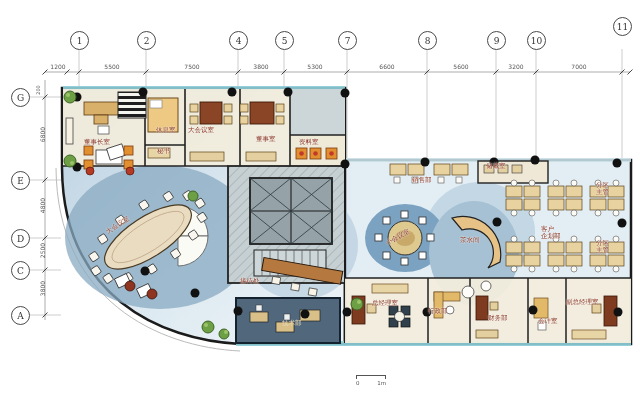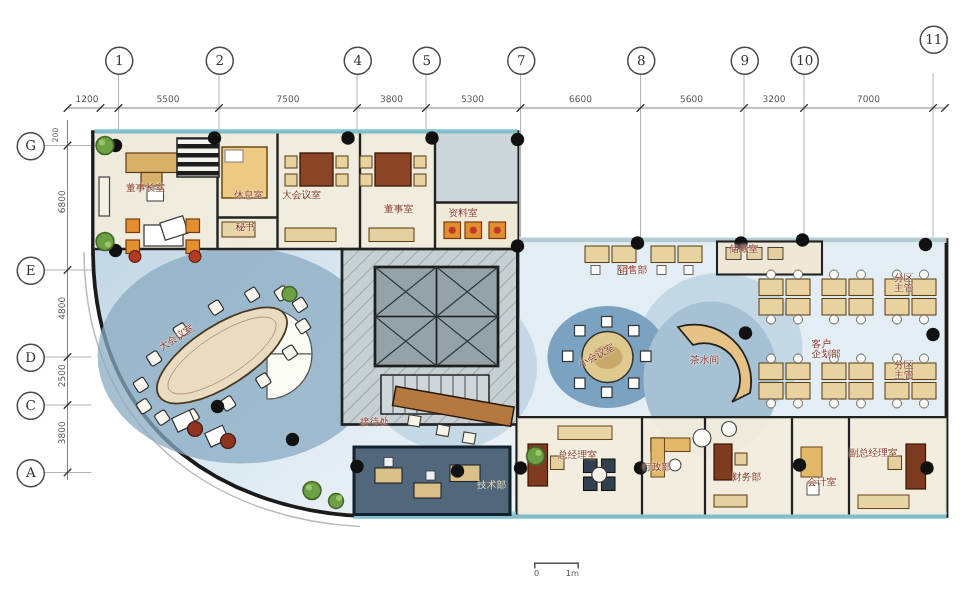--- a/index.html
+++ b/index.html
@@ -8,21 +8,21 @@
   svg{position:absolute;left:0;top:0;z-index:1;}
   .bubble{position:absolute;width:17px;height:17px;border:1px solid #4a4a4a;border-radius:50%;
           background:#fff;color:#333;font:9px "DejaVu Serif",serif;display:flex;
           align-items:center;justify-content:center;z-index:3;}
   .dim{position:absolute;font-size:6px;color:#555;transform:translateX(-50%);z-index:3;white-space:nowrap;}
   .vdim{position:absolute;left:31px;width:22px;text-align:center;font-size:6px;color:#555;
         transform:rotate(-90deg);z-index:3;white-space:nowrap;}
   .vdim-sm{position:absolute;left:33px;font-size:5px;color:#555;transform:rotate(-90deg);z-index:3;}
   .room-label{position:absolute;font-size:6.5px;line-height:1.15;color:#86311c;z-index:4;
         white-space:pre-line;text-shadow:0 0 2px rgba(255,255,255,.95),0 0 1px rgba(255,255,255,.95);}
-  .room-label.light{color:#ead9b5;text-shadow:none;margin-left:36px;}
+  .room-label.light{color:#ead9b5;text-shadow:none;}
   .rot33{transform:rotate(-33deg);}
   .rot28{transform:rotate(-28deg);}
   #title-block{position:absolute;left:287px;top:372px;z-index:4;color:#3a3a3a;
         font-size:11.5px;letter-spacing:4px;border-bottom:3px double #4a4a4a;padding-bottom:2px;}
   #scale-widget{position:absolute;left:356px;top:375px;width:30px;z-index:4;}
   #scale-widget .bar{height:3px;border-top:1px solid #555;border-left:1px solid #555;border-right:1px solid #555;}
   #scale-widget .lbls{display:flex;justify-content:space-between;font-size:5.5px;color:#555;margin-top:1px;}
 </style>
 </head>
 <body>
@@ -361,21 +361,21 @@
   <div class="bubble" style="left:11px;top:229px">D</div>
   <div class="bubble" style="left:11px;top:261px">C</div>
   <div class="bubble" style="left:11px;top:306px">A</div>
 
   <div class="vdim" style="top:131px">6800</div>
   <div class="vdim" style="top:202px">4800</div>
   <div class="vdim" style="top:247px">2500</div>
   <div class="vdim" style="top:285px">3800</div>
   <div class="vdim-sm" style="top:87px">200</div>
 
-  <div class="room-label" style="left:84px;top:122px">董事长室</div>
+  <div class="room-label" style="left:84px;top:139px">董事长室</div>
   <div class="room-label" style="left:156px;top:127px">休息室</div>
   <div class="room-label" style="left:188px;top:127px">大会议室</div>
   <div class="room-label" style="left:256px;top:136px">董事室</div>
   <div class="room-label" style="left:157px;top:148px">秘书</div>
   <div class="room-label" style="left:299px;top:139px">资料室</div>
   <div class="room-label rot33" style="left:105px;top:222px">大会议室</div>
   <div class="room-label" style="left:240px;top:278px">接待处</div>
   <div class="room-label light" style="left:282px;top:320px">技术部</div>
   <div class="room-label" style="left:412px;top:177px">销售部</div>
   <div class="room-label" style="left:486px;top:163px">储藏室</div>

